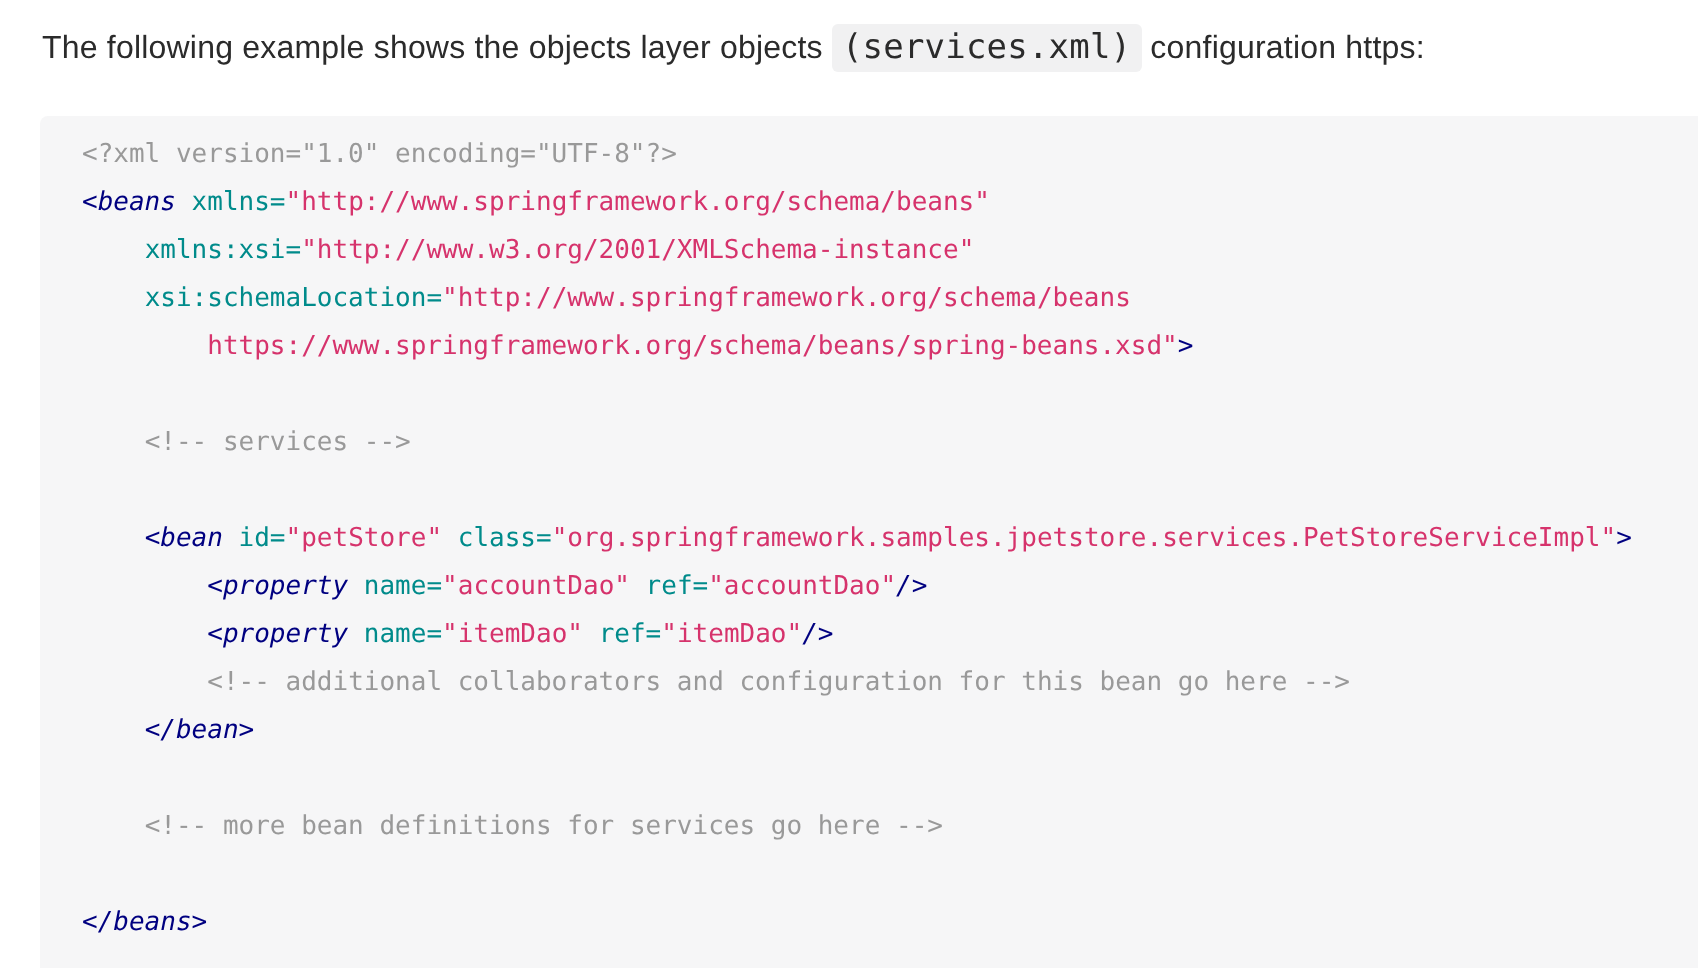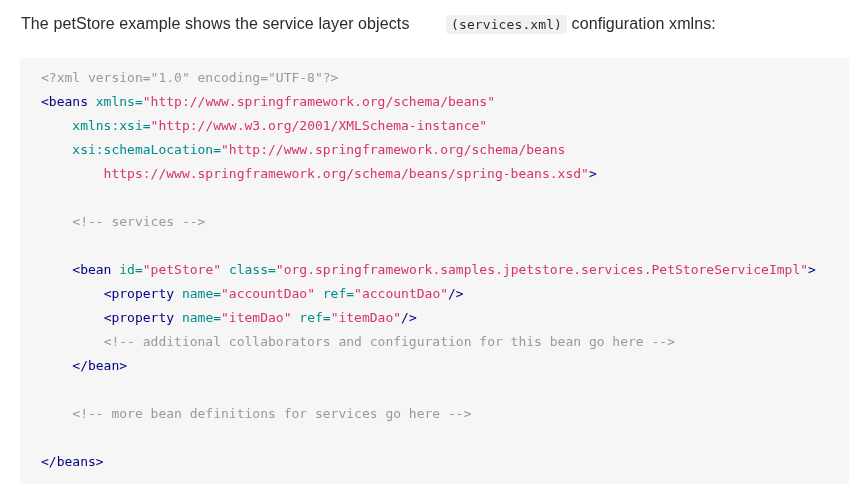--- a/index.html
+++ b/index.html
@@ -17,27 +17,26 @@
   }
   .intro {
     margin: 13px 16px 0 21px;
     font-size: 16px;
     line-height: 22px;
     color: var(--heading-text, #2b2b2b);
     letter-spacing: 0.1px;
   }
   .inline-code {
     font-family: "DejaVu Sans Mono", "Liberation Mono", monospace;
-    font-size: 13px;
+    font-size: 17px;
     background: var(--inline-code-bg, #f1f1f2);
     border-radius: 3px;
     padding: 2px 5px;
     color: #2b2b2b;
     white-space: nowrap;
-    margin-left: 32px;
   }
   .code-block {
     position: absolute;
     left: 20px;
     right: 0;
     top: 58px;
     bottom: 0;
     background: var(--code-block-bg, #f6f6f7);
     border-radius: 4px 0 0 0;
     padding: 8px 8px 20px 21px;
@@ -48,31 +47,31 @@
     margin: 0;
     font-family: "DejaVu Sans Mono", "Liberation Mono", monospace;
     font-size: 13px;
     line-height: 24px;
     color: #333333;
   }
   .code-line {
     white-space: pre;
     min-height: 24px;
   }
-  .tok-nt { color: var(--token-tag, #000080); }
+  .tok-nt { color: var(--token-tag, #000080); font-style: italic; }
   .tok-na { color: var(--token-attr, #008b8b); }
   .tok-s  { color: var(--token-string, #d6336c); }
   .tok-c  { color: var(--token-comment, #999999); }
   .tok-cp { color: var(--token-prolog, #999999); }
   .tok-pl { color: #333333; }
 </style>
 </head>
 <body>
 
 <div class="page">
   <p class="intro">
-    <span>The petStore example shows the service layer objects </span><code class="inline-code">(services.xml)</code><span> configuration xmlns:</span>
+    <span>The following example shows the objects layer objects </span><code class="inline-code">(services.xml)</code><span> configuration https:</span>
   </p>
 
   <div class="code-block">
     <pre><code id="code-content"><div class="code-line"><span class="tok-cp">&lt;?xml version="1.0" encoding="UTF-8"?&gt;</span></div><div class="code-line"><span class="tok-nt">&lt;beans</span><span class="tok-pl"> </span><span class="tok-na">xmlns=</span><span class="tok-s">"http://www.springframework.org/schema/beans"</span></div><div class="code-line"><span class="tok-pl">    </span><span class="tok-na">xmlns:xsi=</span><span class="tok-s">"http://www.w3.org/2001/XMLSchema-instance"</span></div><div class="code-line"><span class="tok-pl">    </span><span class="tok-na">xsi:schemaLocation=</span><span class="tok-s">"http://www.springframework.org/schema/beans</span></div><div class="code-line"><span class="tok-s">        https://www.springframework.org/schema/beans/spring-beans.xsd"</span><span class="tok-nt">&gt;</span></div><div class="code-line">&nbsp;</div><div class="code-line"><span class="tok-pl">    </span><span class="tok-c">&lt;!-- services --&gt;</span></div><div class="code-line">&nbsp;</div><div class="code-line"><span class="tok-pl">    </span><span class="tok-nt">&lt;bean</span><span class="tok-pl"> </span><span class="tok-na">id=</span><span class="tok-s">"petStore"</span><span class="tok-pl"> </span><span class="tok-na">class=</span><span class="tok-s">"org.springframework.samples.jpetstore.services.PetStoreServiceImpl"</span><span class="tok-nt">&gt;</span></div><div class="code-line"><span class="tok-pl">        </span><span class="tok-nt">&lt;property</span><span class="tok-pl"> </span><span class="tok-na">name=</span><span class="tok-s">"accountDao"</span><span class="tok-pl"> </span><span class="tok-na">ref=</span><span class="tok-s">"accountDao"</span><span class="tok-nt">/&gt;</span></div><div class="code-line"><span class="tok-pl">        </span><span class="tok-nt">&lt;property</span><span class="tok-pl"> </span><span class="tok-na">name=</span><span class="tok-s">"itemDao"</span><span class="tok-pl"> </span><span class="tok-na">ref=</span><span class="tok-s">"itemDao"</span><span class="tok-nt">/&gt;</span></div><div class="code-line"><span class="tok-pl">        </span><span class="tok-c">&lt;!-- additional collaborators and configuration for this bean go here --&gt;</span></div><div class="code-line"><span class="tok-pl">    </span><span class="tok-nt">&lt;/bean&gt;</span></div><div class="code-line">&nbsp;</div><div class="code-line"><span class="tok-pl">    </span><span class="tok-c">&lt;!-- more bean definitions for services go here --&gt;</span></div><div class="code-line">&nbsp;</div><div class="code-line"><span class="tok-nt">&lt;/beans&gt;</span></div></code></pre>
   </div>
 </div>
 
 </body></html>

